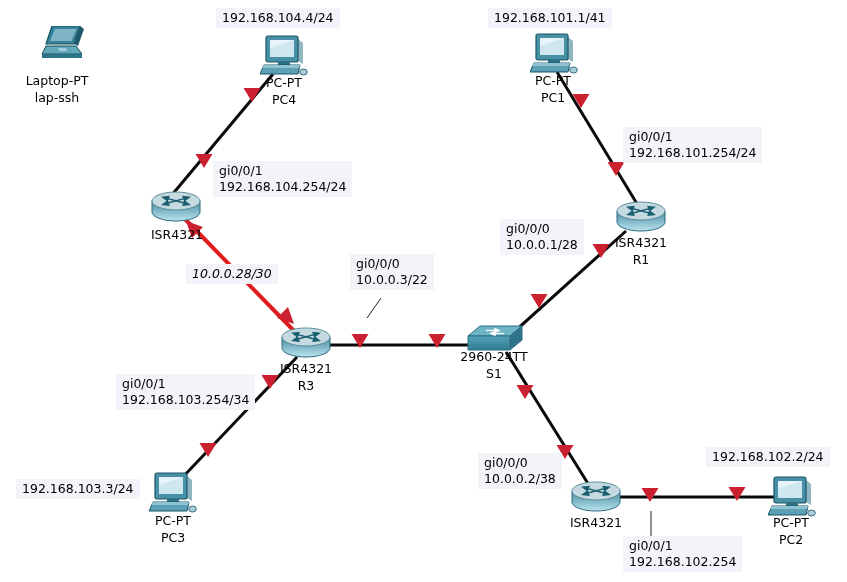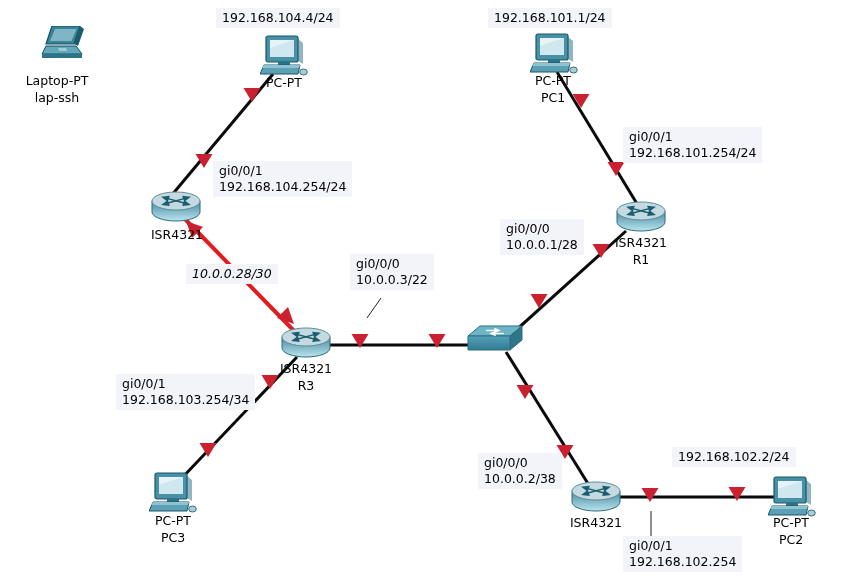--- a/index.html
+++ b/index.html
@@ -119,21 +119,21 @@
 
       <polygon points="186,221 192,238 203,227"></polygon>
       <polygon points="294,324 277,318 288,307"></polygon>
     </g>
   </svg>
 
   <div class="ann" style="left:216px; top:8px;">
     <span>192.168.104.4/24</span>
   </div>
   <div class="ann" style="left:488px; top:8px;">
-    <span>192.168.101.1/24</span>
+    <span>192.168.101.1/41</span>
   </div>
   <div class="ann" style="left:213px; top:161px;">
     <span style="display:block">gi0/0/1</span>
     <span style="display:block">192.168.104.254/24</span>
   </div>
   <div class="ann" style="left:623px; top:127px;">
     <span style="display:block">gi0/0/1</span>
     <span style="display:block">192.168.101.254/24</span>
   </div>
   <div class="ann" style="left:500px; top:219px;">
@@ -144,29 +144,32 @@
     <span style="display:block">gi0/0/0</span>
     <span style="display:block">10.0.0.3/22</span>
   </div>
   <div class="ann" style="left:186px; top:264px;font-style:italic;">
     <span>10.0.0.28/30</span>
   </div>
   <div class="ann" style="left:116px; top:374px;">
     <span style="display:block">gi0/0/1</span>
     <span style="display:block">192.168.103.254/34</span>
   </div>
+  <div class="ann" style="left:16px; top:479px;">
+    <span>192.168.103.3/24</span>
+  </div>
   <div class="ann" style="left:478px; top:453px;">
     <span style="display:block">gi0/0/0</span>
     <span style="display:block">10.0.0.2/38</span>
   </div>
   <div class="ann" style="left:623px; top:536px;">
     <span style="display:block">gi0/0/1</span>
     <span style="display:block">192.168.102.254</span>
   </div>
-  <div class="ann" style="left:672px; top:447px;">
+  <div class="ann" style="left:706px; top:447px;">
     <span>192.168.102.2/24</span>
   </div>
 
   <svg class="icon" style="left:40px; top:26px;" width="46" height="40">
       <use href="#sym-laptop"></use>
     </svg>
   <svg class="icon" style="left:260px; top:34px;" width="48" height="44">
       <use href="#sym-pc"></use>
     </svg>
   <svg class="icon" style="left:530px; top:32px;" width="48" height="44">
@@ -193,36 +196,41 @@
   <svg class="icon" style="left:768px; top:475px;" width="48" height="44">
       <use href="#sym-pc"></use>
     </svg>
 
   <div class="dev-label" style="left:-8px; top:72px;">
     <span>Laptop-PT</span>
     <span>lap-ssh</span>
   </div>
   <div class="dev-label" style="left:219px; top:74px;">
     <span>PC-PT</span>
+    <span>PC4</span>
   </div>
   <div class="dev-label" style="left:488px; top:72px;">
     <span>PC-PT</span>
     <span>PC1</span>
   </div>
   <div class="dev-label" style="left:112px; top:226px;">
     <span>ISR4321</span>
   </div>
   <div class="dev-label" style="left:576px; top:234px;">
     <span>ISR4321</span>
     <span>R1</span>
   </div>
   <div class="dev-label" style="left:241px; top:360px;">
     <span>ISR4321</span>
     <span>R3</span>
   </div>
+  <div class="dev-label" style="left:429px; top:348px;">
+    <span>2960-24TT</span>
+    <span>S1</span>
+  </div>
   <div class="dev-label" style="left:531px; top:514px;">
     <span>ISR4321</span>
   </div>
   <div class="dev-label" style="left:108px; top:512px;">
     <span>PC-PT</span>
     <span>PC3</span>
   </div>
   <div class="dev-label" style="left:726px; top:514px;">
     <span>PC-PT</span>
     <span>PC2</span>

